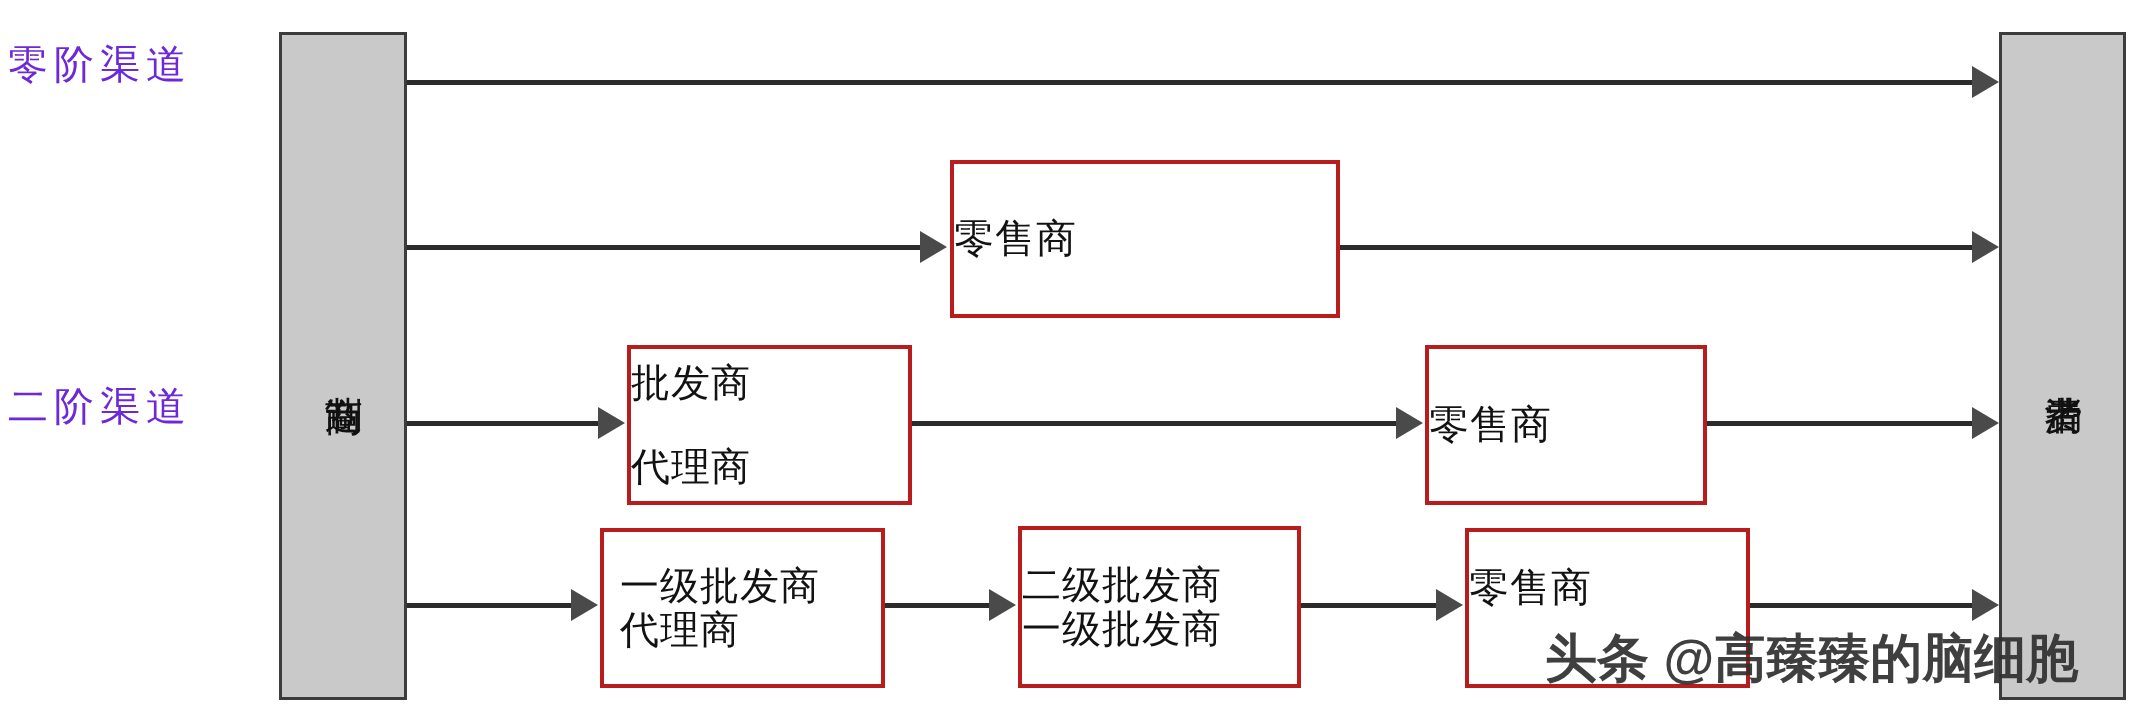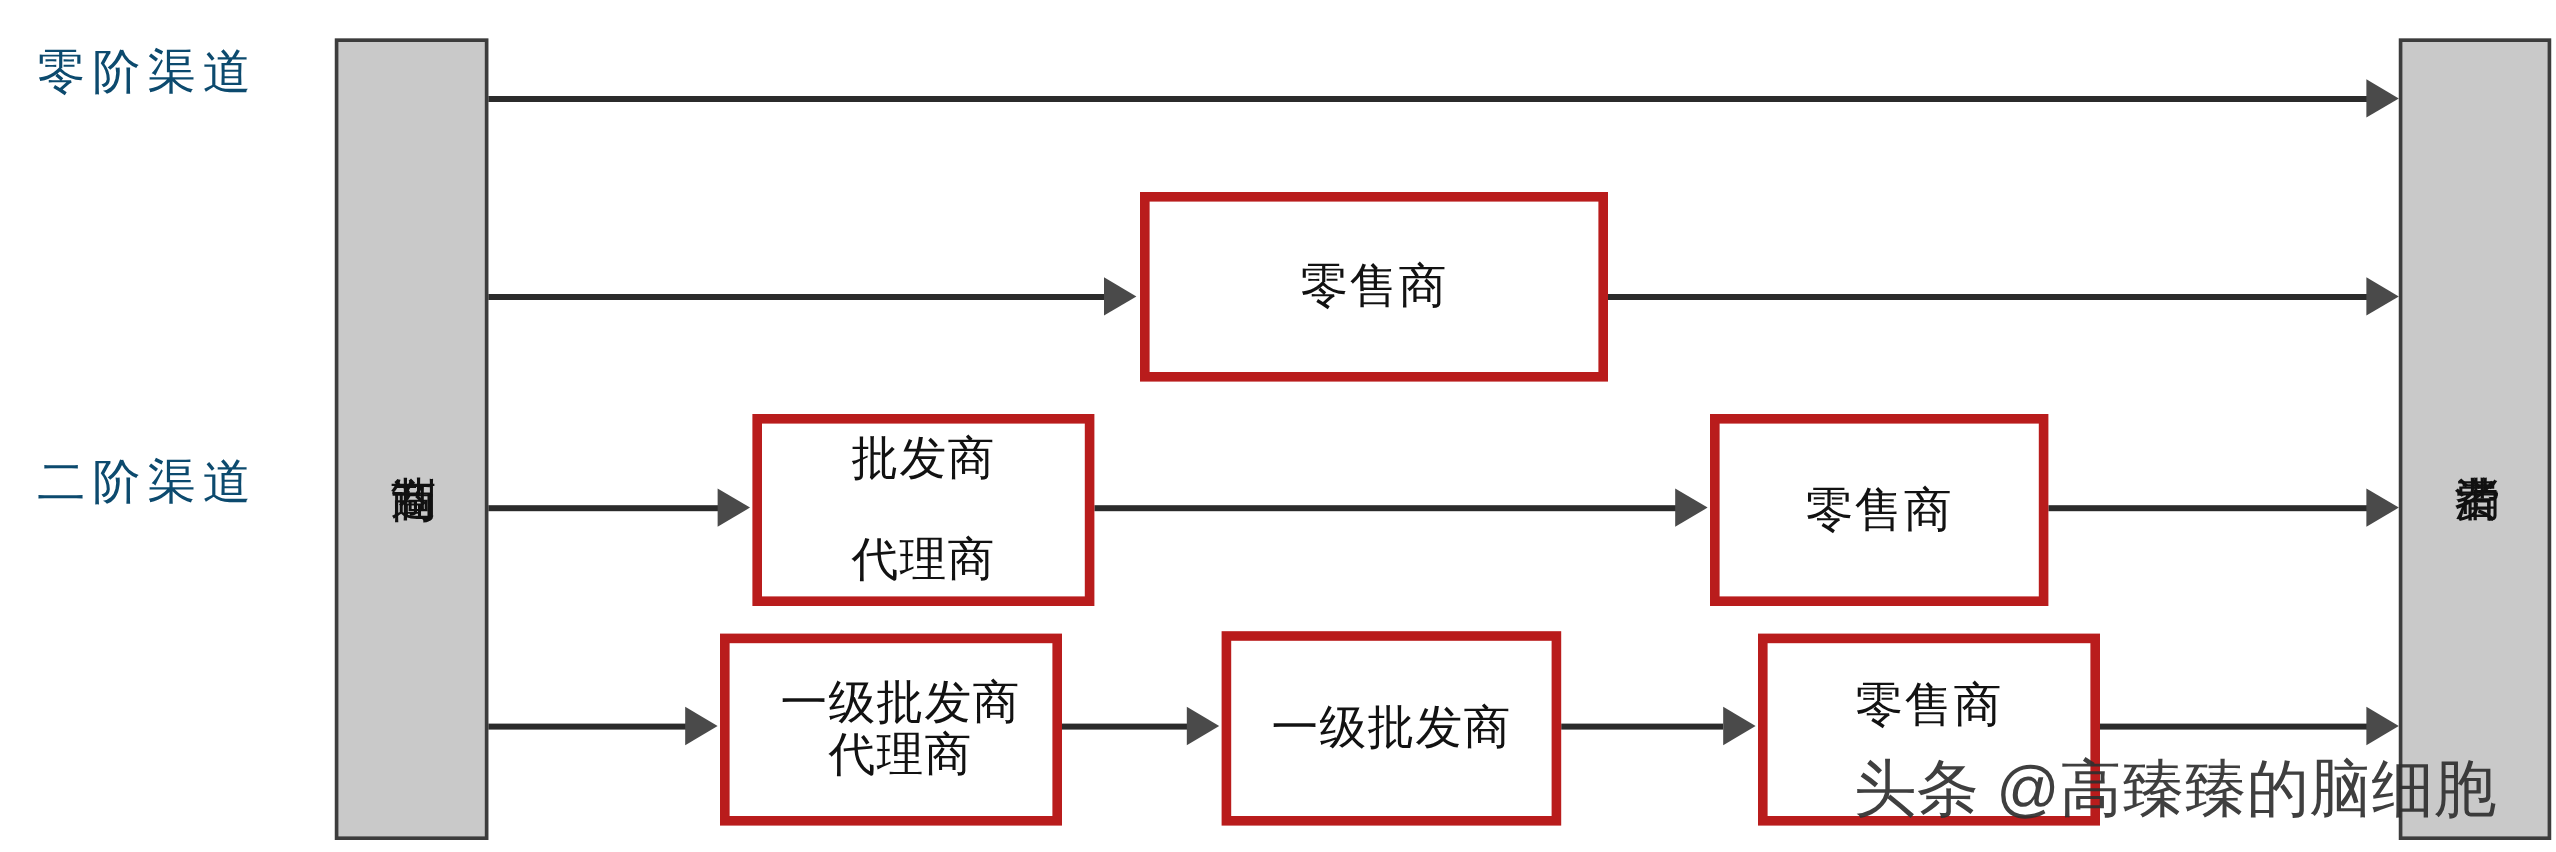--- a/index.html
+++ b/index.html
@@ -15,27 +15,27 @@
     width: 2130px;
     height: 710px;
     background: #ffffff;
     overflow: hidden;
   }
   
   .row-label {
     position: absolute;
     left: 8px;
     width: 230px;
-    text-align: center;
+    text-align: left;
     font-size: 40px;
     line-height: 1;
     letter-spacing: 6px;
-    color: #0c4a6e;
+    color: #6d28d9;
     white-space: nowrap;
-    font-family: Liberation Mono, monospace;
+    font-family: Liberation Sans, sans-serif;
   }
   
   .pillar {
     position: absolute;
     background: #c9c9c9;
     border: 3px solid #3c3c3c;
     box-sizing: border-box;
     display: flex;
     align-items: center;
     justify-content: center;
@@ -46,25 +46,25 @@
     letter-spacing: 0px;
     color: #111111;
     writing-mode: vertical-rl;
     text-orientation: upright;
     white-space: nowrap;
   }
   
   .node {
     position: absolute;
     background: #ffffff;
-    border: 8px solid #b91c1c;
+    border: 4px solid #b91c1c;
     box-sizing: border-box;
     display: flex;
     flex-direction: column;
-    align-items: center;
+    align-items: flex-start;
     justify-content: center;
     z-index: 3;
   }
   .node .line {
     font-size: 40px;
     line-height: 1.12;
     letter-spacing: 1px;
     color: #121212;
     white-space: nowrap;
   }
@@ -85,21 +85,21 @@
     border-left: 27px solid #4a4a4a;
     z-index: 2;
   }
   
   .watermark {
     position: absolute;
     font-size: 52px;
     line-height: 1;
     color: #2f2f2f;
     font-family: "Liberation Sans", "DejaVu Sans", sans-serif;
-    font-weight: normal;
+    font-weight: bold;
     white-space: nowrap;
     z-index: 6;
     opacity: 0.92;
   }
 </style>
 </head>
 <body>
 
 <div id="canvas">
 
@@ -150,20 +150,21 @@
 
   <div class="node two-line" style="left:600px; top:528px; width:285px; height:160px;padding-left:16px;">
     <span class="line">一级批发商</span>
     <span class="line">代理商</span>
   </div>
 
   <div class="conn" style="left:883px; top:603px; width:110px;"></div>
   <div class="arrowhead" style="left:989px; top:589px;"></div>
 
   <div class="node two-line" style="left:1018px; top:526px; width:283px; height:162px;">
+    <span class="line">二级批发商</span>
     <span class="line">一级批发商</span>
   </div>
 
   <div class="conn" style="left:1299px; top:603px; width:137px;"></div>
   <div class="arrowhead" style="left:1436px; top:589px;"></div>
 
   <div class="node" style="left:1465px; top:528px; width:285px; height:160px;">
     <span class="line" style="margin-bottom:40px;">零售商</span>
   </div>
 

